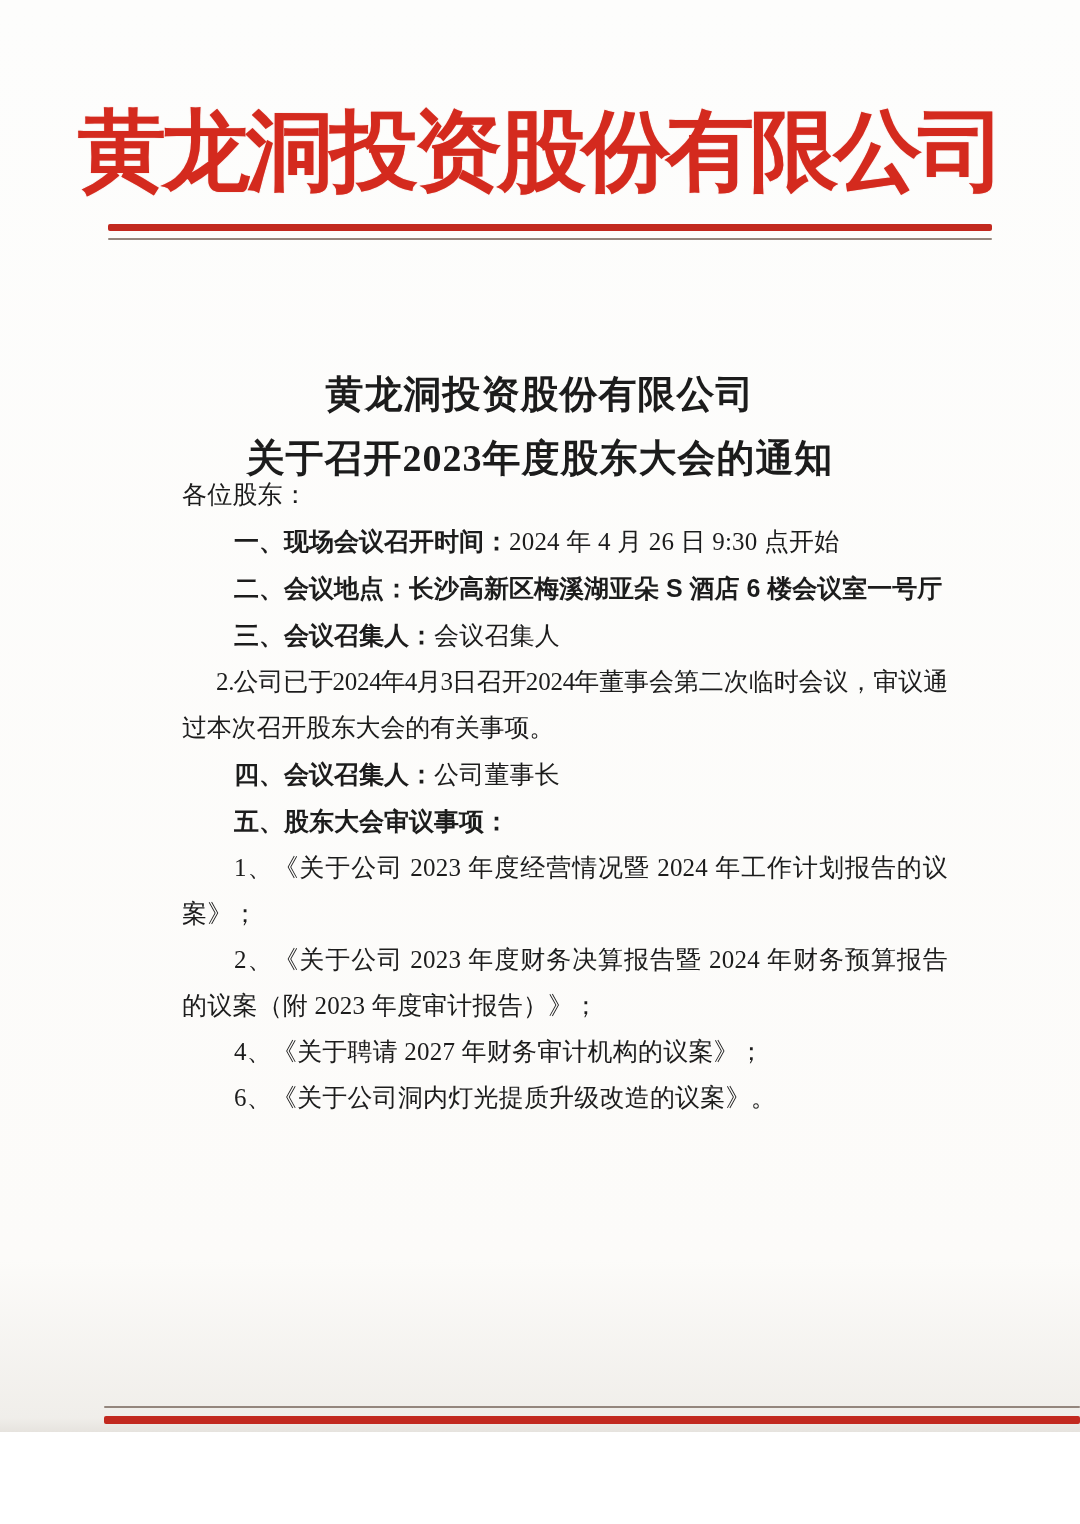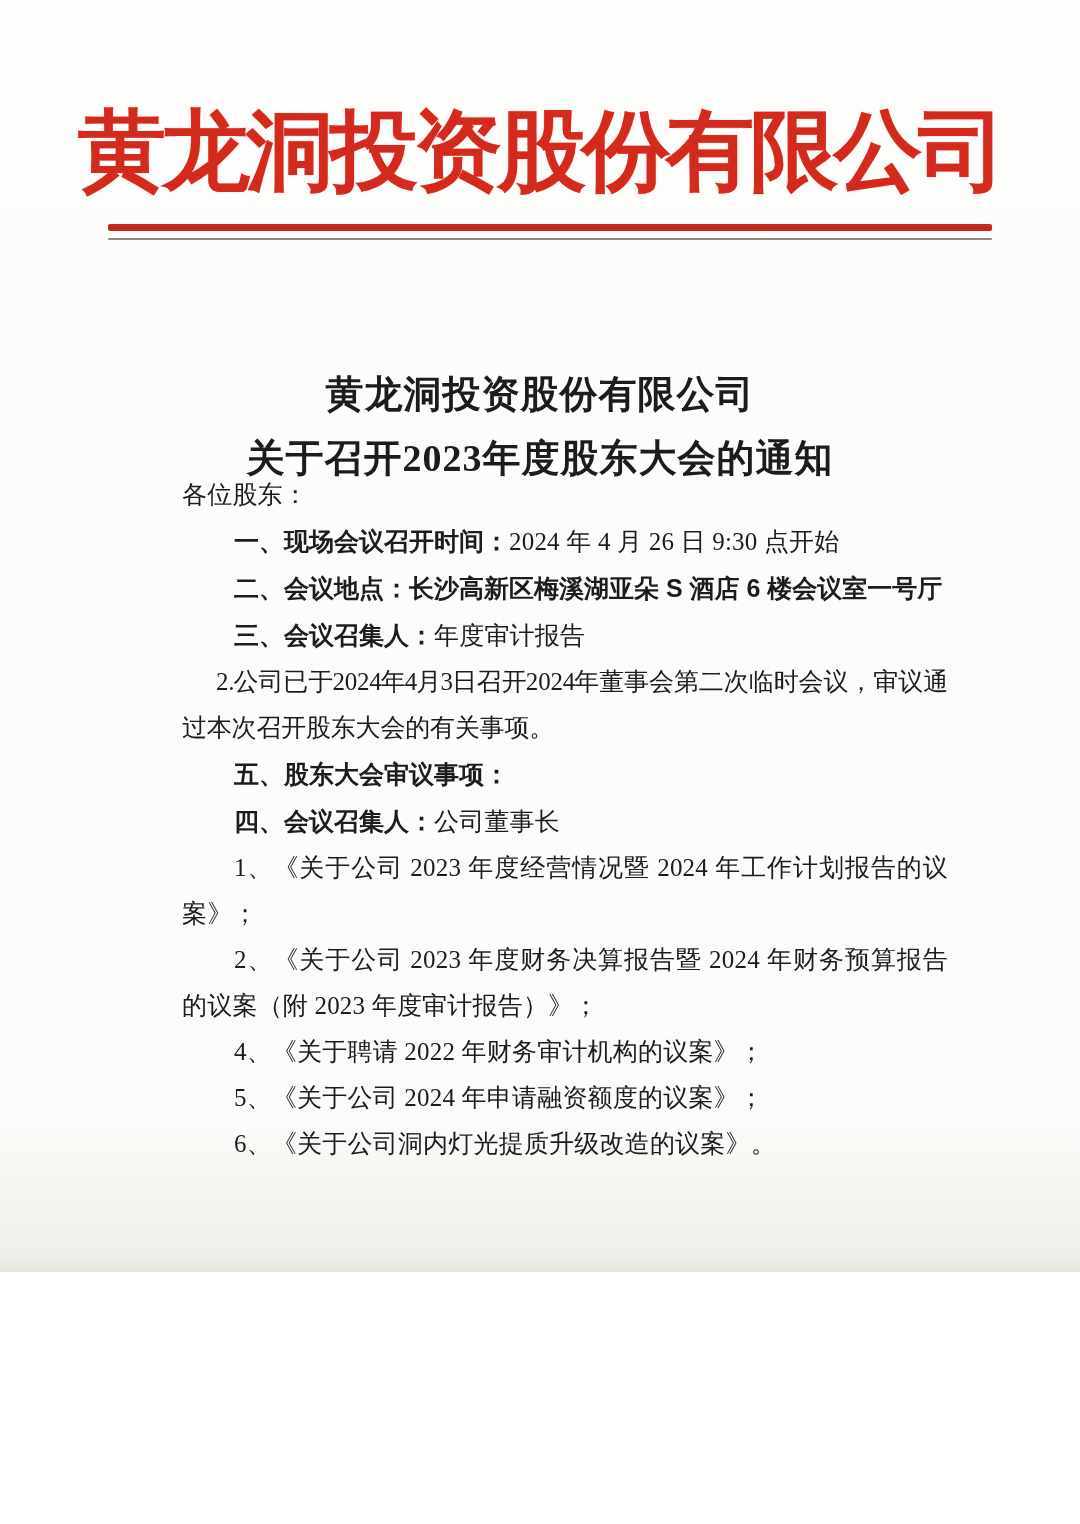--- a/index.html
+++ b/index.html
@@ -11,21 +11,21 @@
     --paper: #fcfbf9;
   }
   html,body{margin:0;padding:0;}
   body{
     font-family:"Liberation Serif","DejaVu Serif",serif;
     background:#ffffff;
   }
   .page{
     position:relative;
     width:1080px;
-    height:1272px;
+    height:1432px;
     margin:0 auto;
     overflow:hidden;
     background:linear-gradient(180deg,#fdfdfc 0%, var(--paper) 88%, #f0eeea 99%, #e6e3de 100%);
     color:var(--ink);
   }
   
   .letterhead{
     position:absolute;
     top:92px; left:0; width:100%;
     text-align:center;
@@ -84,27 +84,26 @@
 
   <div class="doc-title">
     <div>黄龙洞投资股份有限公司</div>
     <div>关于召开2023年度股东大会的通知</div>
   </div>
 
   <div class="doc-body">
       <p class="para indent-flush"><span>各位股东：</span></p>
       <p class="para indent-std"><span class="b">一、现场会议召开时间：</span><span>2024 年 4 月 26 日 9:30 点开始</span></p>
       <p class="para indent-std"><span class="b">二、会议地点：长沙高新区梅溪湖亚朵 S 酒店 6 楼会议室一号厅</span></p>
-      <p class="para indent-std"><span class="b">三、会议召集人：</span><span>年度审计报告</span></p>
+      <p class="para indent-std"><span class="b">三、会议召集人：</span><span>会议召集人</span></p>
       <p class="para indent-num"><span>2. 公司已于 2024 年 4 月 3 日召开 2024 年董事会第二次临时会议，审议通过本次召开股东大会的有关事项。</span></p>
+      <p class="para indent-std"><span class="b">四、会议召集人：</span><span>公司董事长</span></p>
       <p class="para indent-std"><span class="b">五、股东大会审议事项：</span></p>
-      <p class="para indent-std"><span class="b">四、会议召集人：</span><span>公司董事长</span></p>
       <p class="para indent-std"><span>1、《关于公司 2023 年度经营情况暨 2024 年工作计划报告的议案》；</span></p>
       <p class="para indent-std"><span>2、《关于公司 2023 年度财务决算报告暨 2024 年财务预算报告的议案（附 2023 年度审计报告）》；</span></p>
-      <p class="para indent-std"><span>4、《关于聘请 2022 年财务审计机构的议案》；</span></p>
-      <p class="para indent-std"><span>5、《关于公司 2024 年申请融资额度的议案》；</span></p>
+      <p class="para indent-std"><span>4、《关于聘请 2027 年财务审计机构的议案》；</span></p>
       <p class="para indent-std"><span>6、《关于公司洞内灯光提质升级改造的议案》。</span></p>
     </div>
 
   <div class="rule rule-footer-thin"></div>
   <div class="rule rule-footer-thick"></div>
 
 </div>
 
 </body></html>

